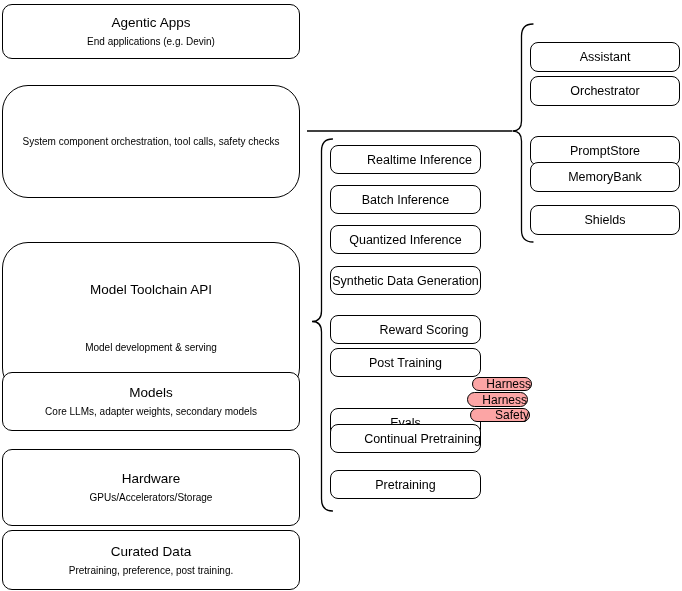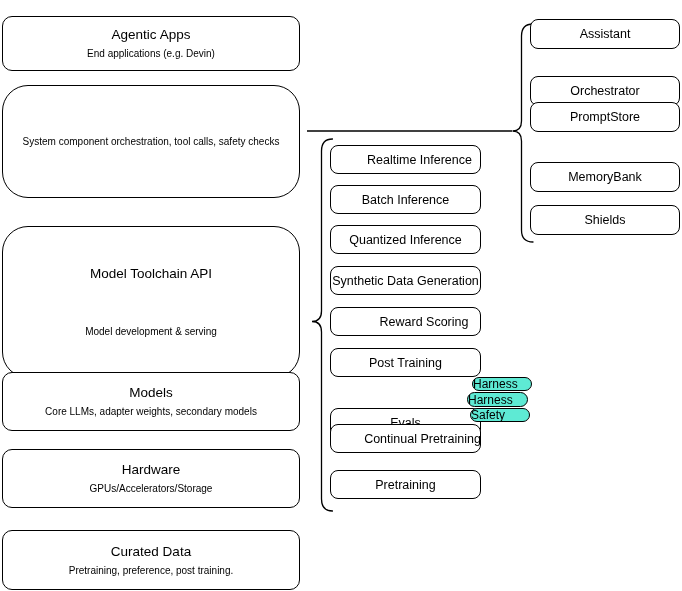--- a/index.html
+++ b/index.html
@@ -39,63 +39,63 @@
     left: 330px; width: 151px; height: 29px;
     border-radius: 8px; font-size: 12.5px; white-space: nowrap;
   }
   .rbox {
     left: 530px; width: 150px; height: 30px;
     border-radius: 8px; font-size: 12.5px; white-space: nowrap;
   }
   .pill {
     position: absolute;
     box-sizing: border-box;
-    background: #5eead4;
+    background: #fca5a5;
     border: 1.3px solid #000000;
     border-radius: 8px;
     display: flex;
     align-items: center;
-    justify-content: flex-start;
+    justify-content: flex-end;
     font-size: 12px;
     line-height: 1;
     white-space: nowrap;
     z-index: 3;
   }
 </style>
 </head>
 <body>
 
 <div class="canvas">
 
   <svg class="overlay" viewBox="0 0 682 591" xmlns="http://www.w3.org/2000/svg">
     <path d="M307 131 L512 131" stroke="#000000" stroke-width="1.3" fill="none"></path>
     <path d="M533 24 C526 24 521.5 28 521.5 36 L521.5 121 C521.5 127 519 131 512.5 131 C519 131 521.5 135 521.5 141 L521.5 230 C521.5 238 526 242 533 242" stroke="#000000" stroke-width="1.3" fill="none" stroke-linecap="round"></path>
     <path d="M332.5 139 C325.5 139 321.5 143 321.5 151 L321.5 311 C321.5 317 319 321.5 312 321.5 C319 321.5 321.5 326 321.5 332 L321.5 499 C321.5 507 325.5 511 332.5 511" stroke="#000000" stroke-width="1.3" fill="none" stroke-linecap="round"></path>
   </svg>
 
-  <div class="node lbox" style="top:16px;height:55px;">
+  <div class="node lbox" style="top:4px;height:55px;">
     <div class="title">Agentic Apps</div>
     <div class="subtitle">End applications (e.g. Devin)</div>
   </div>
 
   <div class="node lbox bigr" style="top:85px;height:113px;">
     <div class="subtitle">System component orchestration, tool calls, safety checks</div>
   </div>
 
-  <div class="node lbox bigr" style="top:226px;height:152px;gap:44px;">
+  <div class="node lbox bigr" style="top:242px;height:152px;gap:44px;">
     <div class="title">Model Toolchain API</div>
     <div class="subtitle">Model development &amp; serving</div>
   </div>
 
   <div class="node lbox" style="top:372px;height:59px;">
     <div class="title">Models</div>
     <div class="subtitle">Core LLMs, adapter weights, secondary models</div>
   </div>
 
-  <div class="node lbox" style="top:449px;height:59px;">
+  <div class="node lbox" style="top:449px;height:77px;">
     <div class="title">Hardware</div>
     <div class="subtitle">GPUs/Accelerators/Storage</div>
   </div>
 
   <div class="node lbox" style="top:530px;height:60px;">
     <div class="title">Curated Data</div>
     <div class="subtitle">Pretraining, preference, post training.</div>
   </div>
 
   <div class="node mbox" style="top:145px;padding-left:28px;">
@@ -103,21 +103,21 @@
   </div>
   <div class="node mbox" style="top:185px;">
     <span>Batch Inference</span>
   </div>
   <div class="node mbox" style="top:225px;">
     <span>Quantized Inference</span>
   </div>
   <div class="node mbox" style="top:266px;">
     <span>Synthetic Data Generation</span>
   </div>
-  <div class="node mbox" style="top:307px;padding-left:37px;">
+  <div class="node mbox" style="top:315px;padding-left:37px;">
     <span>Reward Scoring</span>
   </div>
   <div class="node mbox" style="top:348px;">
     <span>Post Training</span>
   </div>
   <div class="node mbox" style="top:408px;">
     <span>Evals</span>
   </div>
   <div class="node mbox" style="top:424px;padding-left:34px;">
     <span>Continual Pretraining</span>
@@ -129,27 +129,27 @@
   <div class="pill" style="left:472px;top:377px;width:60px;height:14px;">
     <span>Harness</span>
   </div>
   <div class="pill" style="left:467px;top:392px;width:61px;height:15px;">
     <span>Harness</span>
   </div>
   <div class="pill" style="left:470px;top:408px;width:60px;height:14px;">
     <span>Safety</span>
   </div>
 
-  <div class="node rbox" style="top:19px;text-align:center;">
+  <div class="node rbox" style="top:42px;text-align:center;">
     <span>Assistant</span>
   </div>
   <div class="node rbox" style="top:76px;">
     <span>Orchestrator</span>
   </div>
-  <div class="node rbox" style="top:102px;">
+  <div class="node rbox" style="top:136px;">
     <span>PromptStore</span>
   </div>
   <div class="node rbox" style="top:162px;">
     <span>MemoryBank</span>
   </div>
   <div class="node rbox" style="top:205px;">
     <span>Shields</span>
   </div>
 
 </div>

